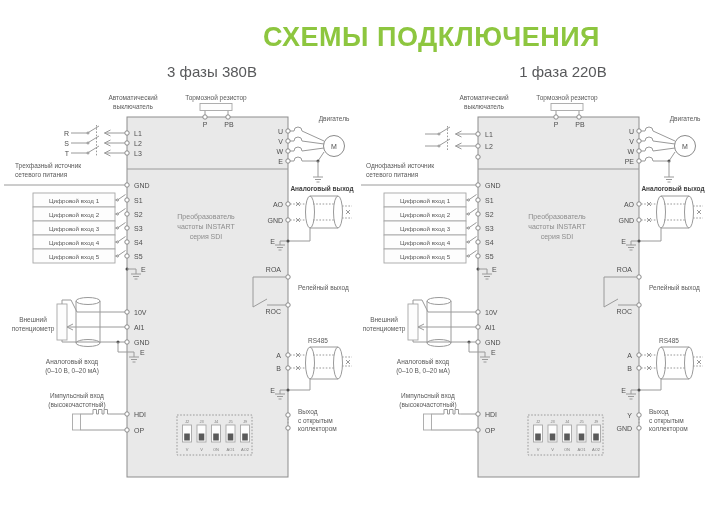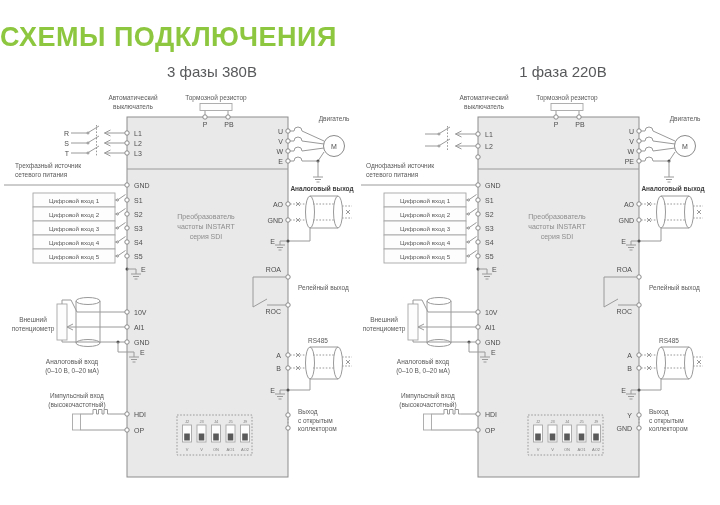--- a/index.html
+++ b/index.html
@@ -1,17 +1,17 @@
 <!DOCTYPE html>
 <html><head>
 <meta charset="utf-8">
 <style>
   html,body{margin:0;padding:0;background:#fff}
   .page{position:relative;width:720px;height:505px;background:#ffffff;overflow:hidden;font-family:"Liberation Sans",sans-serif}
-  .title{position:absolute;top:22px;left:0;width:600px;text-align:left;font-size:27px;font-weight:bold;letter-spacing:.5px;color:#8dc63f}
+  .title{position:absolute;top:22px;left:0;width:600px;text-align:right;font-size:27px;font-weight:bold;letter-spacing:.5px;color:#8dc63f}
   svg{position:absolute;top:0}
   svg text{font-family:"Liberation Sans",sans-serif;fill:#4e4e4e}
   .t15{font-size:15px;fill:#58595b}
   .t7{font-size:7px}
   .t65{font-size:6.5px;fill:#5a5a5a}
   .t6{font-size:6.2px;fill:#5a5a5a}
   .t4{font-size:4px;fill:#7d7d7d}
   .bold{font-weight:bold;fill:#3f3f3f}
   .gray{fill:#8c8c8c}
   .ln{stroke:#9a9a9a;fill:none;stroke-width:1}

